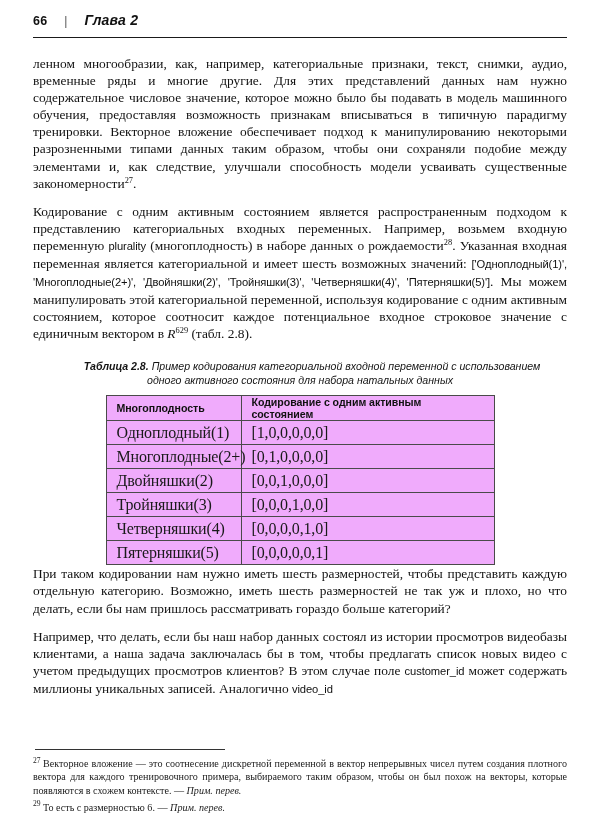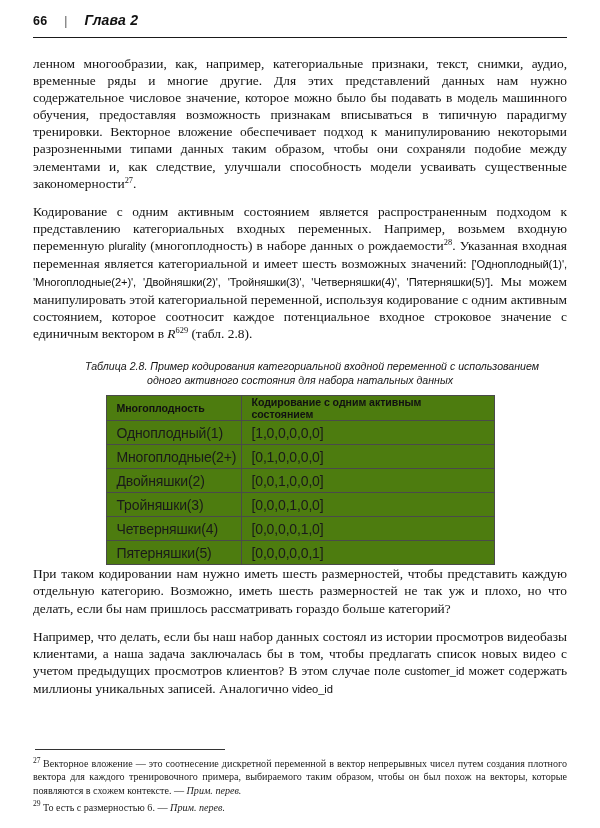--- a/index.html
+++ b/index.html
@@ -90,49 +90,49 @@
   .tcaption {
     font-family: "Liberation Sans", sans-serif;
     font-style: italic;
     font-size: 10.6px;
     line-height: 14.4px;
     text-align: center;
     color: #141414;
     margin: 0 18px 8px 18px;
   }
   .tcaption b {
-    font-weight: normal;
+    font-weight: bold;
     font-style: italic;
     margin-left: 24px;
   }
   table.onehot {
     border-collapse: collapse;
     margin: 0 auto;
     width: 388px;
     table-layout: fixed;
-    background: #4d7c0f;
+    background: #f0abfc;
   }
   table.onehot th,
   table.onehot td {
     border: 1px solid #4a4a4a;
     padding: 0 10px;
     height: 23px;
     vertical-align: middle;
     text-align: left;
   }
   table.onehot th {
     font-family: "Liberation Sans", sans-serif;
     font-weight: bold;
     font-size: 10.6px;
     letter-spacing: -0.05px;
     height: 24px;
   }
   table.onehot td {
-    font-family: Liberation Sans, sans-serif;
-    font-size: 14px;
+    font-family: Liberation Serif, serif;
+    font-size: 16px;
     letter-spacing: -0.15px;
     color: #1a1a1a;
     margin-left: 44px;
   }
   table.onehot col.c1 { width: 135px; }
   table.onehot col.c2 { width: 253px; }
 
   
   .after-table { margin-top: 19px; }
 

